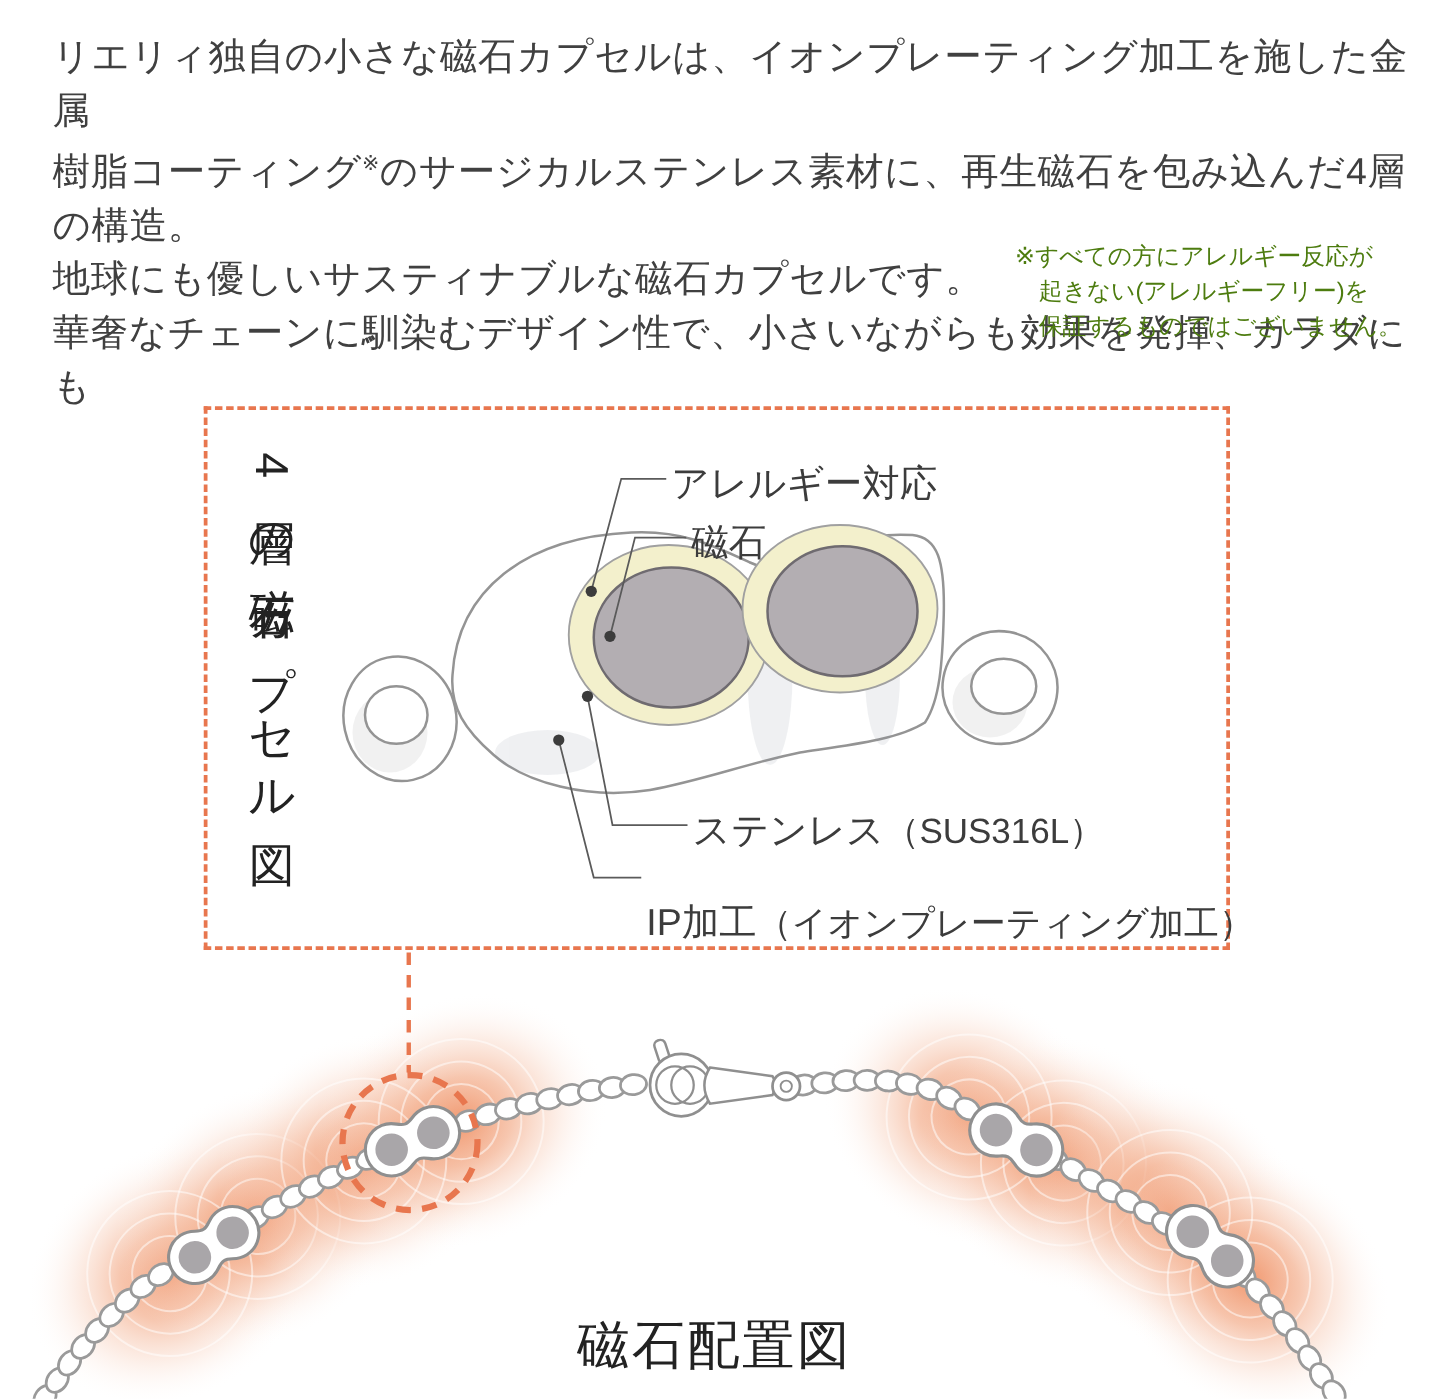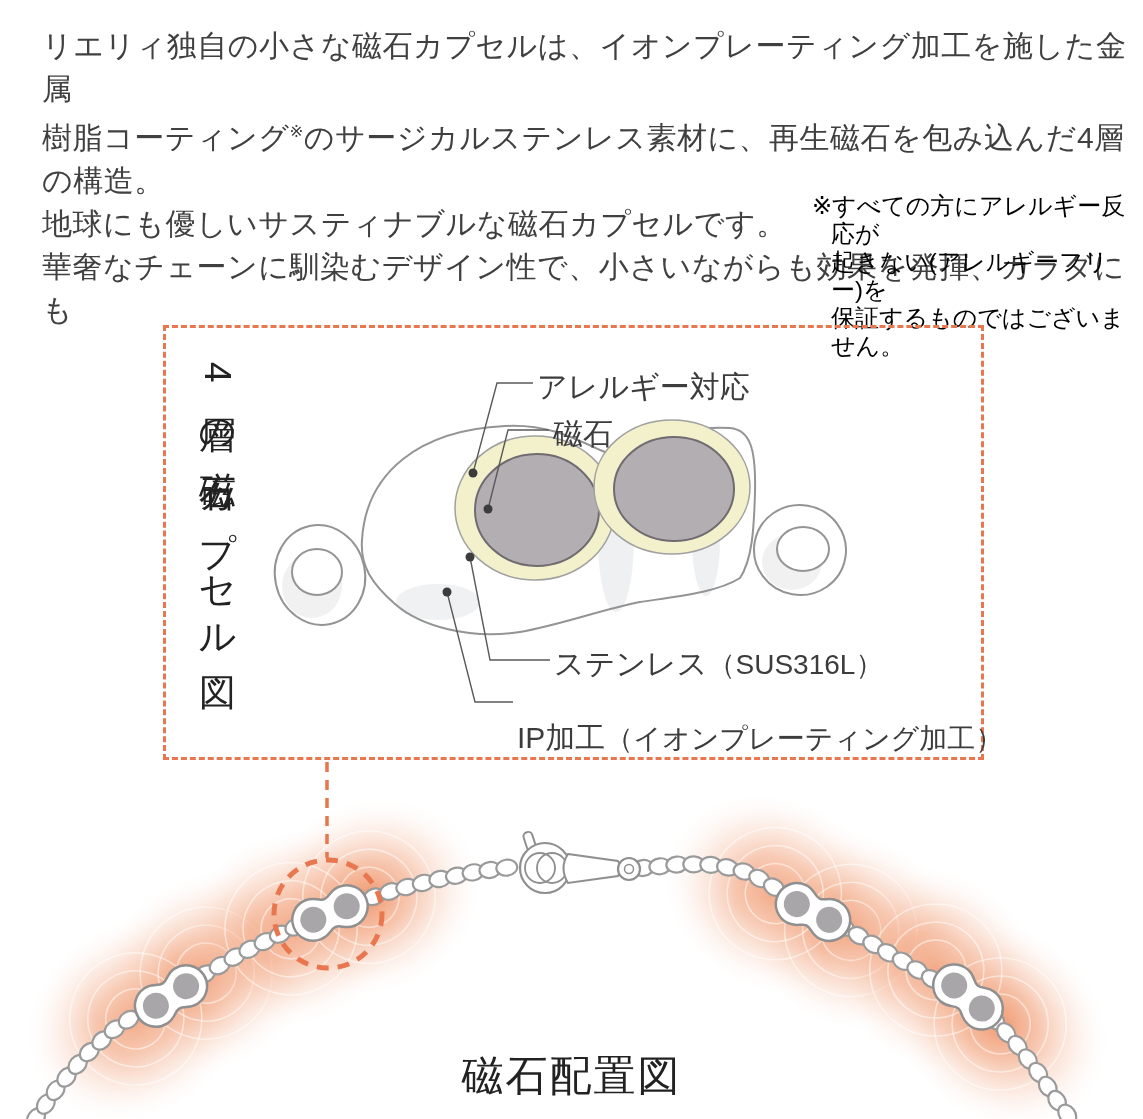--- a/index.html
+++ b/index.html
@@ -4,22 +4,22 @@
 <style>
   html,body{margin:0;padding:0;background:#fff;}
   body{width:1143px;height:1119px;position:relative;overflow:hidden;
        font-family:"Liberation Sans","DejaVu Sans",sans-serif;color:#161616;}
   .abs{position:absolute;}
   
   .intro{left:42px;top:24px;width:1085px;font-size:30px;line-height:43px;
          color:#404040;letter-spacing:.5px;font-weight:500;}
   .intro sup{font-size:55%;vertical-align:super;}
   
-  .disclaimer{left:812px;top:192px;width:300px;font-size:24px;line-height:28px;
-              color:#000000;padding-left:19px;}
+  .disclaimer{left:812px;top:192px;width:300px;font-size:19px;line-height:28px;
+              color:#4d7c0f;padding-left:19px;}
   .disclaimer .first{text-indent:-19px;display:block;}
   .disclaimer span{display:block;}
   
   .diagram-box{left:163px;top:325px;width:815px;height:429px;
                border:3px dashed #E8764E;}
   .vtitle{left:192px;top:362px;writing-mode:vertical-rl;text-orientation:mixed;
           font-size:37px;letter-spacing:6px;color:#222;font-weight:500;}
   
   .dlabel{color:#3c3c3c;white-space:nowrap;font-weight:500;}
   .lbl-resin{left:537px;top:367px;font-size:30px;}

